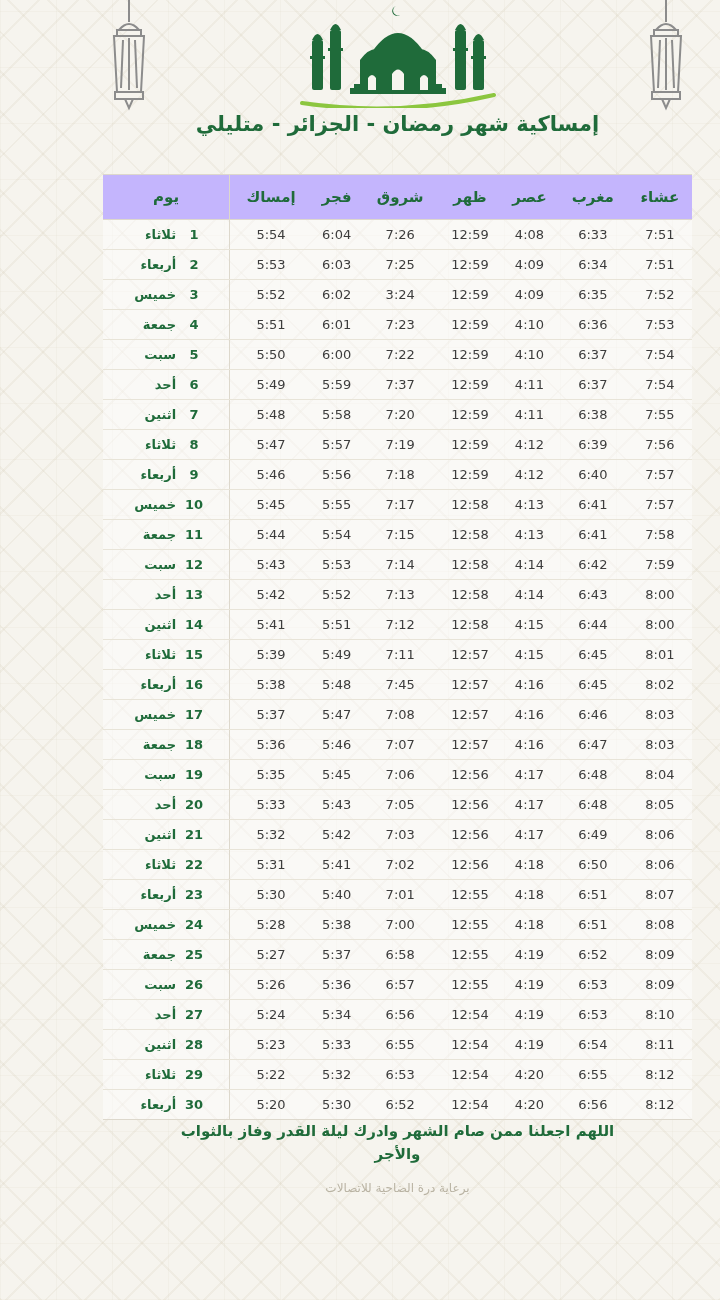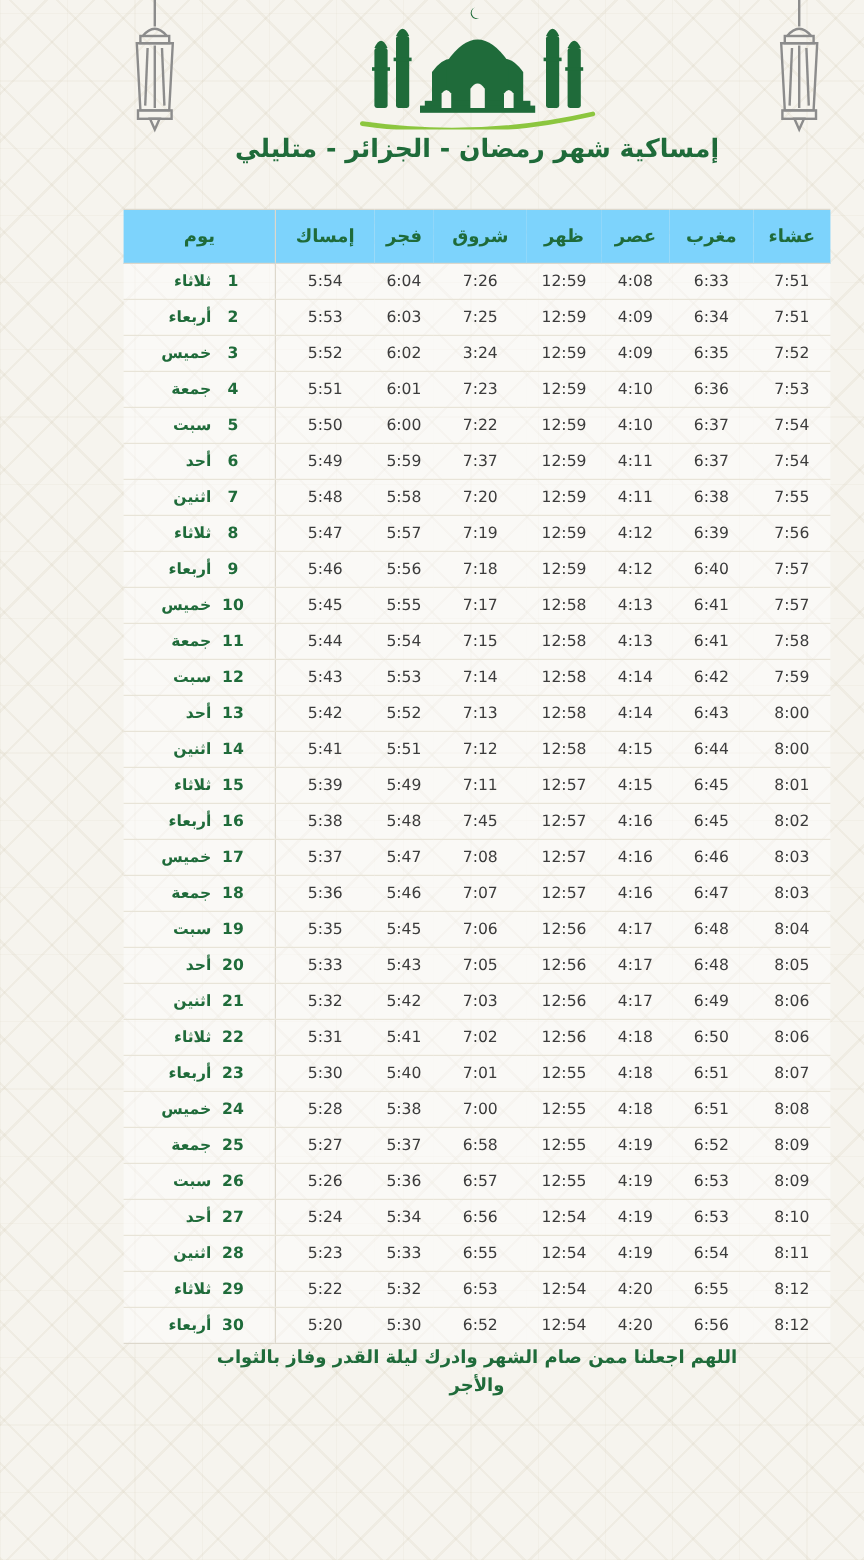--- a/index.html
+++ b/index.html
@@ -71,21 +71,21 @@
   
   .table-wrap {
     margin: 14px 28px 0 28px;
   }
   table {
     width: 100%;
     border-collapse: collapse;
     font-size: 13px;
   }
   thead th {
-    background: #7dd3fc;
+    background: #c4b5fd;
     color: #1f6b3a;
     font-size: 15px;
     font-weight: bold;
     padding: 13px 0;
     border-top: 1px solid #ddd8cc;
     border-bottom: 1px solid #ddd8cc;
     text-align: center;
   }
   thead th.day-col {
     border-right: 1px solid #ddd8cc;
@@ -537,15 +537,16 @@
             <td>5:30</td>
             <td>5:20</td>
             <td class="day-cell"><span class="num">30</span><span class="name">أربعاء</span></td>
           </tr>
         </tbody>
     </table>
   </div>
 
   <div class="footer">
     <div class="dua">اللهم اجعلنا ممن صام الشهر وادرك ليلة القدر وفاز بالثواب والأجر</div>
+    <div class="sponsor">برعاية درة الضاحية للاتصالات</div>
   </div>
 
 </div>
 
 </body></html>

